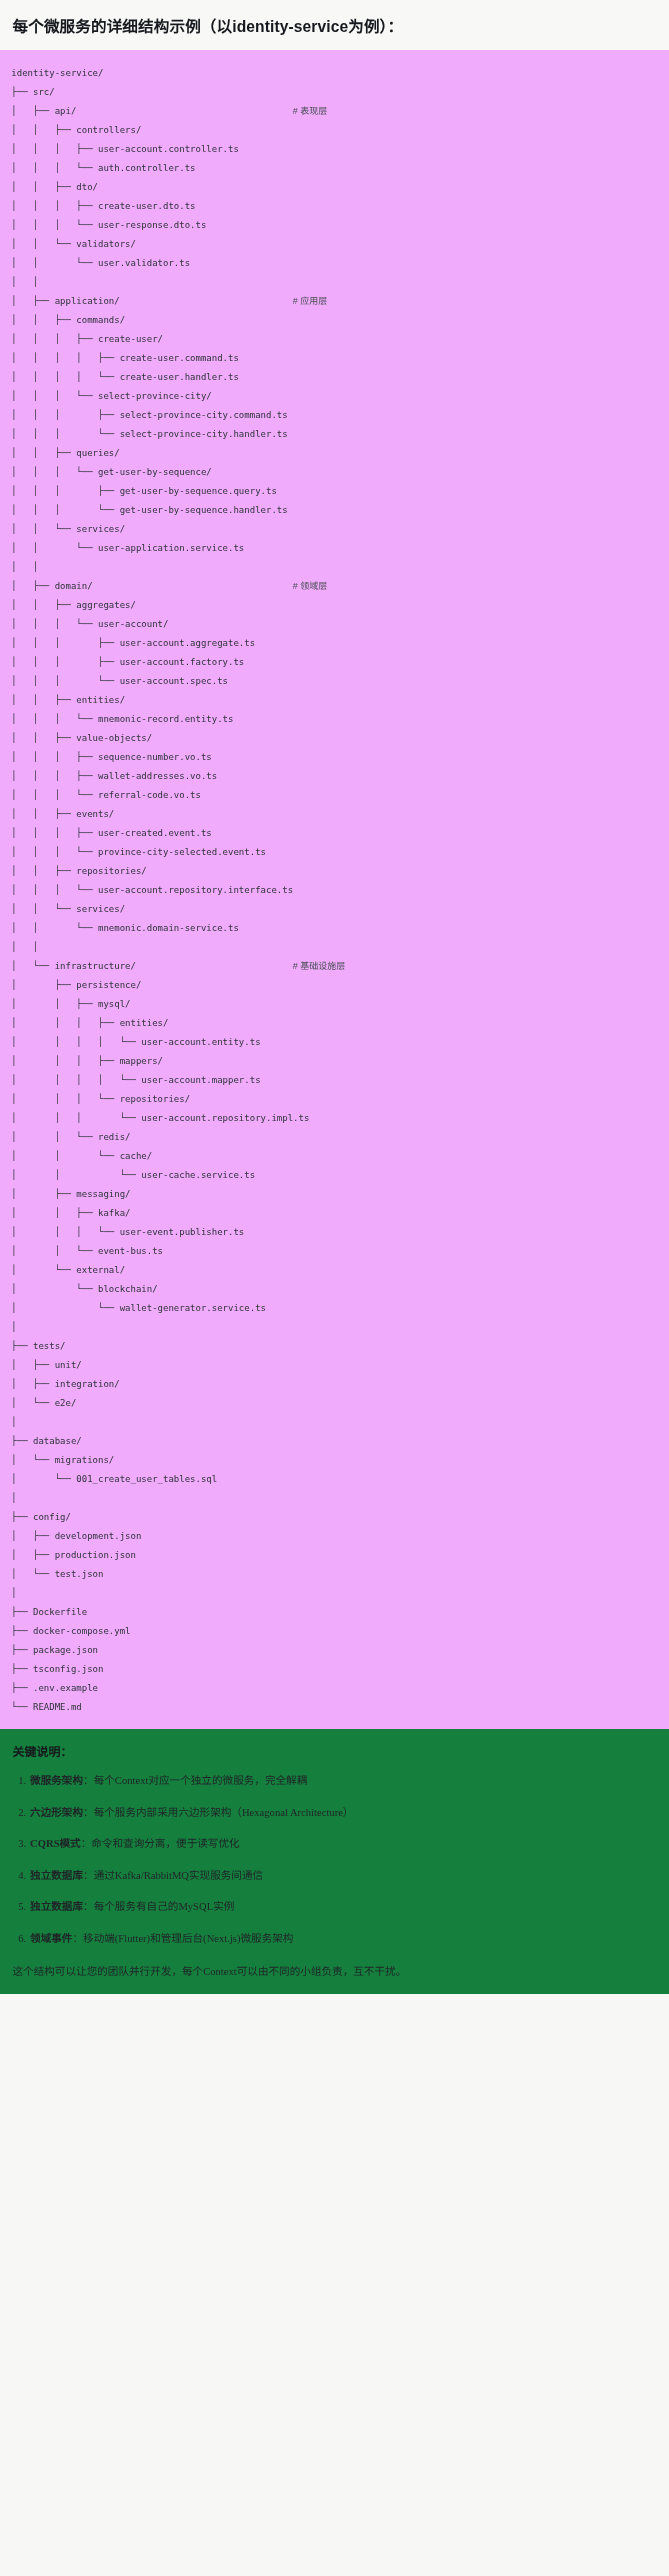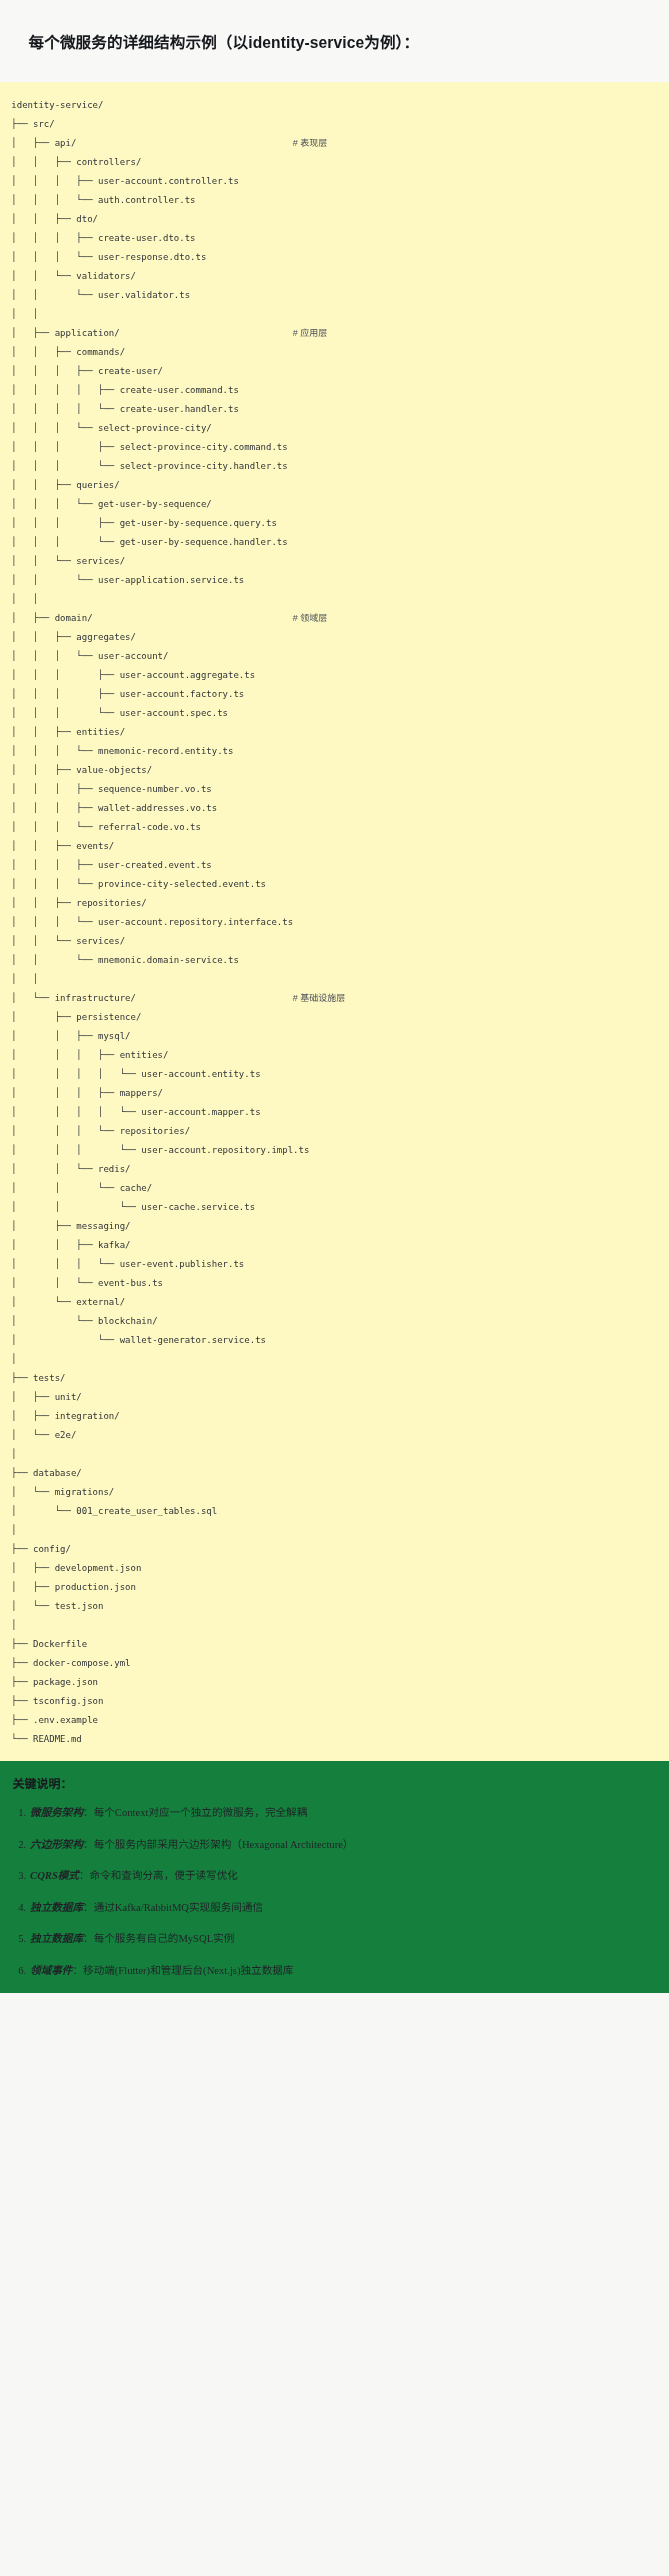--- a/index.html
+++ b/index.html
@@ -21,39 +21,39 @@
     background: #f8f8f6;
     display: block;
   }
 
   
   .heading-block {
     padding: 16.3px 12.5px 12.5px 12.5px;
     background: #f8f8f6;
   }
   h1.doc-heading {
-    margin: 16px;
+    margin: 0;
     font-family: "Liberation Sans", "DejaVu Sans", sans-serif;
     font-weight: bold;
     font-size: 15.6px;
     line-height: 1.35;
     letter-spacing: 0.1px;
     color: #16191d;
   }
   .hr {
     height: 0.6px;
     background: #e3e3df;
     border: 0;
     margin: 0;
     width: 100%;
   }
 
   
   .code-block {
-    background: #fef9c3;
+    background: #f0abfc;
     padding: 13.8px 0 11.3px 0;
     overflow: hidden;
   }
   pre.tree {
     margin: 0;
     padding: 0 0 0 11.3px;
     font-family: "DejaVu Sans Mono", "Liberation Mono", monospace;
     font-size: 9px;
     line-height: 19px;
     color: #2f3338;
@@ -100,21 +100,20 @@
   }
   ol.notes-list > li {
     margin: 0 0 15.6px 0;
     padding-left: 1.3px;
   }
   ol.notes-list > li:last-child {
     margin-bottom: 0;
   }
   .note-term {
     font-weight: bold;
-    font-style: italic;
   }
   .note-desc {
     font-weight: normal;
     text-align: right;
   }
   p.closing {
     margin: 17.5px 0 0 0;
     font-size: 10.6px;
     line-height: 1.55;
     color: #1f2328;
@@ -137,18 +136,19 @@
   <hr class="hr">
 
   <div class="notes-block">
     <h2 class="notes-heading">关键说明：</h2>
     <ol class="notes-list" id="notes-list">
         <li><span class="note-term">微服务架构</span><span class="note-desc">：每个Context对应一个独立的微服务，完全解耦</span></li>
         <li><span class="note-term">六边形架构</span><span class="note-desc">：每个服务内部采用六边形架构（Hexagonal Architecture）</span></li>
         <li><span class="note-term">CQRS模式</span><span class="note-desc">：命令和查询分离，便于读写优化</span></li>
         <li><span class="note-term">独立数据库</span><span class="note-desc">：通过Kafka/RabbitMQ实现服务间通信</span></li>
         <li><span class="note-term">独立数据库</span><span class="note-desc">：每个服务有自己的MySQL实例</span></li>
-        <li><span class="note-term">领域事件</span><span class="note-desc">：移动端(Flutter)和管理后台(Next.js)独立数据库</span></li>
+        <li><span class="note-term">领域事件</span><span class="note-desc">：移动端(Flutter)和管理后台(Next.js)微服务架构</span></li>
       </ol>
+    <p class="closing">这个结构可以让您的团队并行开发，每个Context可以由不同的小组负责，互不干扰。</p>
   </div>
 
 </div>
 
 
 </body></html>

